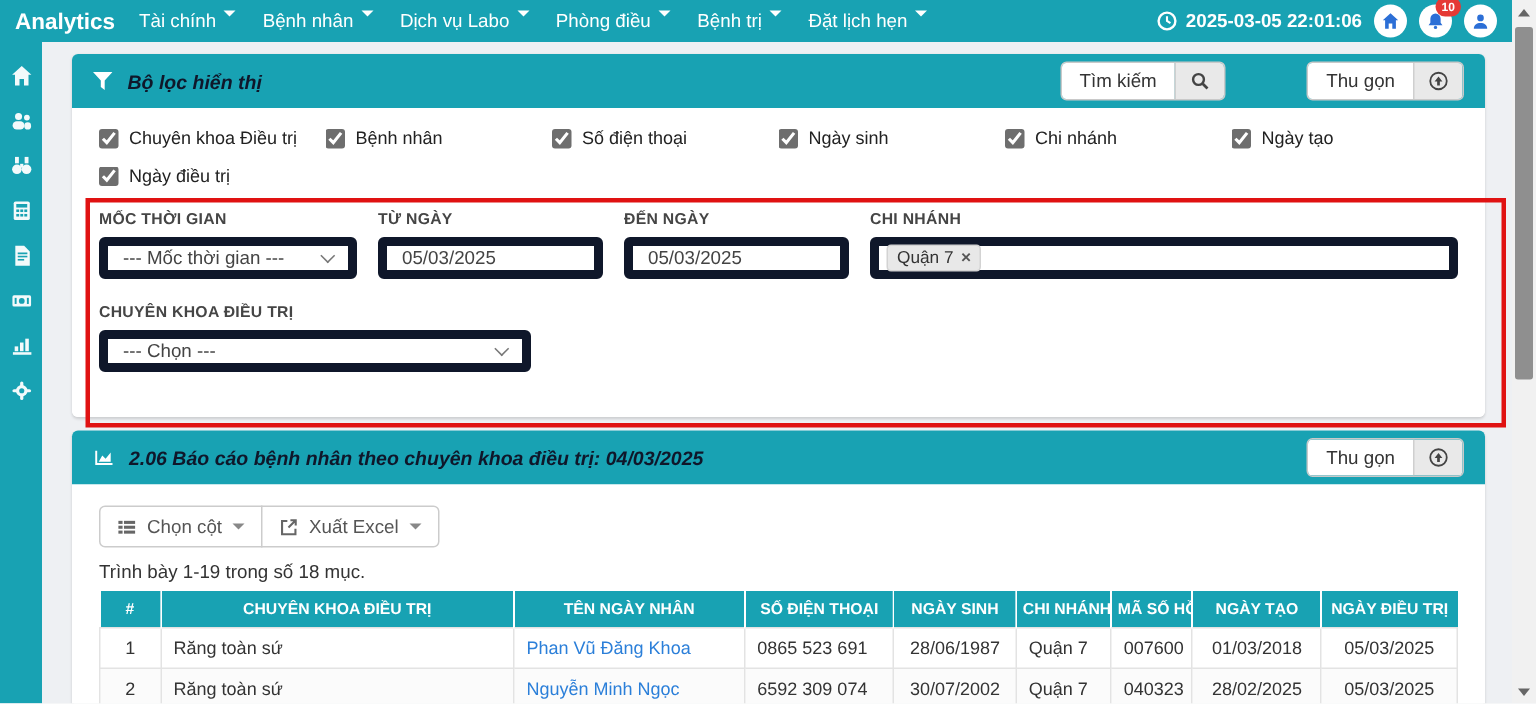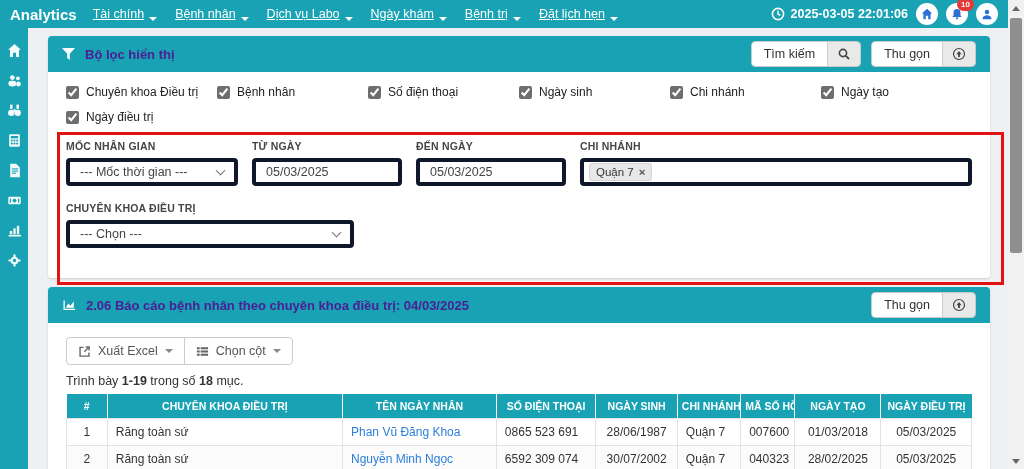--- a/index.html
+++ b/index.html
@@ -4,56 +4,56 @@
 <style>
   html,body{margin:0;padding:0;}
   .frame{position:relative;width:1024px;height:469px;overflow:hidden;
     background:#eef0f3;font-family:"Liberation Sans",sans-serif;}
 
   
   .navbar{position:absolute;top:0;left:0;right:16px;height:28px;background:#18a2b3;
     display:flex;align-items:center;padding:0 10px;box-sizing:border-box;z-index:10;}
   .brand{color:#fff;font-size:15px;font-weight:bold;margin-right:16px;}
   .nav-menu{display:flex;align-items:center;gap:18px;}
-  .nav-item{color:#fff;font-size:12.5px;display:flex;align-items:flex-end;gap:5px;cursor:pointer;white-space:nowrap;text-decoration:underline;}
+  .nav-item{color:#fff;font-size:12.5px;display:flex;align-items:flex-start;gap:5px;cursor:pointer;white-space:nowrap;}
   .caret{width:0;height:0;border-left:4px solid transparent;border-right:4px solid transparent;border-top:4px solid #fff;display:inline-block;}
   .nav-right{margin-left:auto;display:flex;align-items:center;gap:8px;}
   .nav-time{color:#fff;font-size:12.5px;font-weight:bold;display:flex;align-items:center;gap:6px;}
   .circle-btn{width:22px;height:22px;border-radius:50%;background:#fff;display:flex;align-items:center;justify-content:center;position:relative;cursor:pointer;}
   .badge{position:absolute;top:-5px;right:-6px;background:#e53935;color:#fff;font-size:8px;font-weight:bold;
     min-width:13px;height:13px;border-radius:7px;display:flex;align-items:center;justify-content:center;padding:0 2px;}
 
   
   .sidebar{position:absolute;top:28px;left:0;bottom:0;width:28px;background:#18a2b3;
     display:flex;flex-direction:column;align-items:center;padding-top:15px;gap:15px;z-index:9;}
   .side-icon{width:15px;height:15px;opacity:.95;cursor:pointer;}
 
   
   .main{position:absolute;left:28px;top:28px;right:16px;bottom:0;overflow:hidden;
     padding:8px 18px 0 20px;box-sizing:border-box;}
 
   .panel{border-radius:4px;box-shadow:0 1px 2px rgba(0,0,0,.15);margin-bottom:9px;background:#fff;}
   .panel-header{background:#18a2b3;height:36px;border-radius:4px 4px 0 0;display:flex;align-items:center;
     padding:0 14px;box-sizing:border-box;}
-  .panel-title{color:#4c1d95;font-size:13px;font-weight:bold;margin-left:10px;}
+  .panel-title{color:#0f172a;font-size:13px;font-weight:bold;margin-left:10px;font-style:italic;}
   .header-actions{margin-left:auto;display:flex;gap:10px;}
 
-  .seg-group{display:flex;border:1px solid #c9c9c9;border-radius:4px;overflow:hidden;cursor:pointer;}
+  .seg-group{display:flex;border:1px solid #c9c9c9;border-radius:4px;overflow:hidden;cursor:pointer;margin-left:44px;}
   .seg-label{background:#fff;color:#333;font-size:12.5px;padding:5px 12px;display:flex;align-items:center;}
   .seg-icon{background:#e9e9e9;border-left:1px solid #cfcfcf;padding:4px 9px;display:flex;align-items:center;}
 
   
   .filter-body{padding:13px 18px 30px;background:#fff;border-radius:0 0 4px 4px;}
   .chk-grid{display:grid;grid-template-columns:repeat(6,1fr);row-gap:11px;margin-bottom:16px;}
   .chk{display:flex;align-items:center;gap:7px;font-size:12px;color:#222;}
   .chk input{width:13px;height:13px;accent-color:#6e6e6e;margin:0;}
 
   .field-grid{display:grid;grid-template-columns:172px 150px 150px 1fr;column-gap:14px;}
   .field label{display:block;font-size:10.5px;font-weight:bold;color:#454545;margin-bottom:6px;letter-spacing:.2px;}
-  .control{height:28px;border:4px solid #0f172a;border-radius:4px;background:#fff;box-sizing:border-box;
+  .control{height:28px;border:6px solid #0f172a;border-radius:4px;background:#fff;box-sizing:border-box;
     font-size:12.5px;color:#444;display:flex;align-items:center;padding:0 10px;width:100%;}
   input.control{font-family:"Liberation Sans",sans-serif;}
   .select-box{justify-content:space-between;cursor:pointer;}
   .chevron{width:6px;height:6px;border-right:1.5px solid #777;border-bottom:1.5px solid #777;transform:rotate(45deg);margin-top:-3px;}
   .chip{background:#e8e8e8;border:1px solid #d3d3d3;border-radius:3px;font-size:11.5px;color:#333;
     padding:2px 6px;display:inline-flex;align-items:center;gap:5px;}
   .chip .x{color:#555;font-weight:bold;cursor:pointer;}
   .field-row2{margin-top:16px;}
   .field-row2 .control{width:288px;}
 
@@ -63,21 +63,21 @@
 
   
   .report-body{padding:14px 18px 10px;background:#fff;border-radius:0 0 4px 4px;}
   .toolbar{display:flex;}
   .tbtn{border:1px solid #ccc;background:#fff;color:#555;font-size:12.5px;padding:6px 11px;
     display:flex;align-items:center;gap:7px;cursor:pointer;}
   .tbtn:first-child{border-radius:4px 0 0 4px;}
   .tbtn:last-child{border-radius:0 4px 4px 0;margin-left:-1px;}
   .caret-gray{width:0;height:0;border-left:4px solid transparent;border-right:4px solid transparent;border-top:4px solid #888;}
   .summary{font-size:12.5px;color:#333;margin:9px 0 6px;}
-  .summary b{font-weight:bold;}
+  .summary b{font-weight:normal;}
 
   table.report{width:100%;border-collapse:collapse;table-layout:fixed;}
   table.report th{background:#18a2b3;color:#fff;font-size:10.5px;font-weight:bold;padding:6px 4px;
     border-left:1px solid rgba(255,255,255,.55);white-space:nowrap;overflow:hidden;text-align:center;}
   table.report th:first-child{border-left:none;}
   table.report td{font-size:12px;color:#333;padding:6px 8px;border:1px solid #e3e3e3;background:#fff;
     white-space:nowrap;overflow:hidden;}
   table.report tr:nth-child(even) td{background:#fbfbfb;}
   .c{text-align:center;} .l{text-align:left;}
   a.link{color:#2b7fd9;text-decoration:none;cursor:pointer;}
@@ -104,21 +104,21 @@
         </span>
       <span class="nav-item">
           <span>Bệnh nhân</span>
           <span class="caret"></span>
         </span>
       <span class="nav-item">
           <span>Dịch vụ Labo</span>
           <span class="caret"></span>
         </span>
       <span class="nav-item">
-          <span>Ngày khám</span>
+          <span>Phòng điều</span>
           <span class="caret"></span>
         </span>
       <span class="nav-item">
           <span>Bệnh trị</span>
           <span class="caret"></span>
         </span>
       <span class="nav-item">
           <span>Đặt lịch hẹn</span>
           <span class="caret"></span>
         </span>
@@ -274,21 +274,21 @@
               <span>Ngày tạo</span>
             </label>
           <label class="chk">
               <input type="checkbox" checked="" style="">
               <span>Ngày điều trị</span>
             </label>
         </div>
 
         <div class="field-grid">
           <div class="field">
-            <label>MỐC NHÂN GIAN</label>
+            <label>MỐC THỜI GIAN</label>
             <div class="control select-box">
               <span>--- Mốc thời gian ---</span>
               <span class="chevron"></span>
             </div>
           </div>
           <div class="field">
             <label>TỪ NGÀY</label>
             <input class="control" readonly="" value="05/03/2025" style="">
           </div>
           <div class="field">
@@ -333,40 +333,40 @@
                   <circle cx="7" cy="7" r="5.5" fill="none" stroke="#444" stroke-width="1.2"></circle>
                   <path d="M7 4 L9.6 7.3 H7.9 V10 H6.1 V7.3 H4.4 Z" fill="#444"></path>
                 </svg>
             </span>
           </div>
         </div>
       </div>
 
       <div class="report-body">
         <div class="toolbar">
-          <div class="tbtn">
-            <svg width="13" height="13" viewBox="0 0 14 14">
-                <path d="M6 2.5 H2.2 V12 H11.8 V8" fill="none" stroke="#666" stroke-width="1.5"></path>
-                <path d="M8.2 2 H12 V5.8 M12 2 L6.8 7.2" fill="none" stroke="#666" stroke-width="1.5"></path>
-              </svg>
-            <span>Xuất Excel</span>
-            <span class="caret-gray"></span>
-          </div>
           <div class="tbtn">
             <svg width="13" height="13" viewBox="0 0 14 14">
                 <g fill="#666">
                   <rect x="1" y="2.4" width="3" height="2.2"></rect>
                   <rect x="5" y="2.4" width="8" height="2.2"></rect>
                   <rect x="1" y="5.9" width="3" height="2.2"></rect>
                   <rect x="5" y="5.9" width="8" height="2.2"></rect>
                   <rect x="1" y="9.4" width="3" height="2.2"></rect>
                   <rect x="5" y="9.4" width="8" height="2.2"></rect>
                 </g>
               </svg>
             <span>Chọn cột</span>
+            <span class="caret-gray"></span>
+          </div>
+          <div class="tbtn">
+            <svg width="13" height="13" viewBox="0 0 14 14">
+                <path d="M6 2.5 H2.2 V12 H11.8 V8" fill="none" stroke="#666" stroke-width="1.5"></path>
+                <path d="M8.2 2 H12 V5.8 M12 2 L6.8 7.2" fill="none" stroke="#666" stroke-width="1.5"></path>
+              </svg>
+            <span>Xuất Excel</span>
             <span class="caret-gray"></span>
           </div>
         </div>
 
         <div class="summary">
           <span>Trình bày</span>
           <b>1-19</b>
           <span>trong số</span>
           <b>18</b>
           <span>mục.</span>

